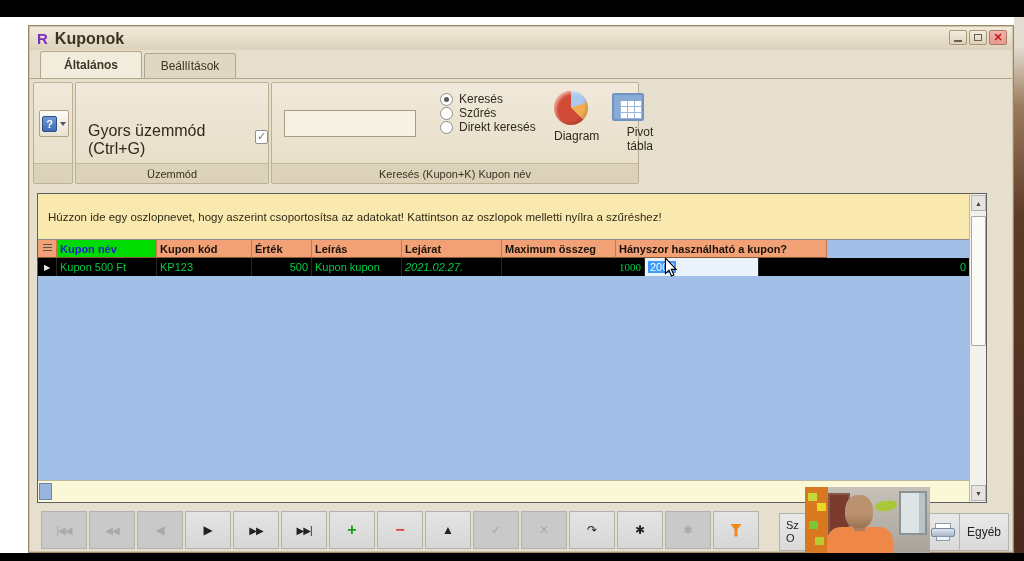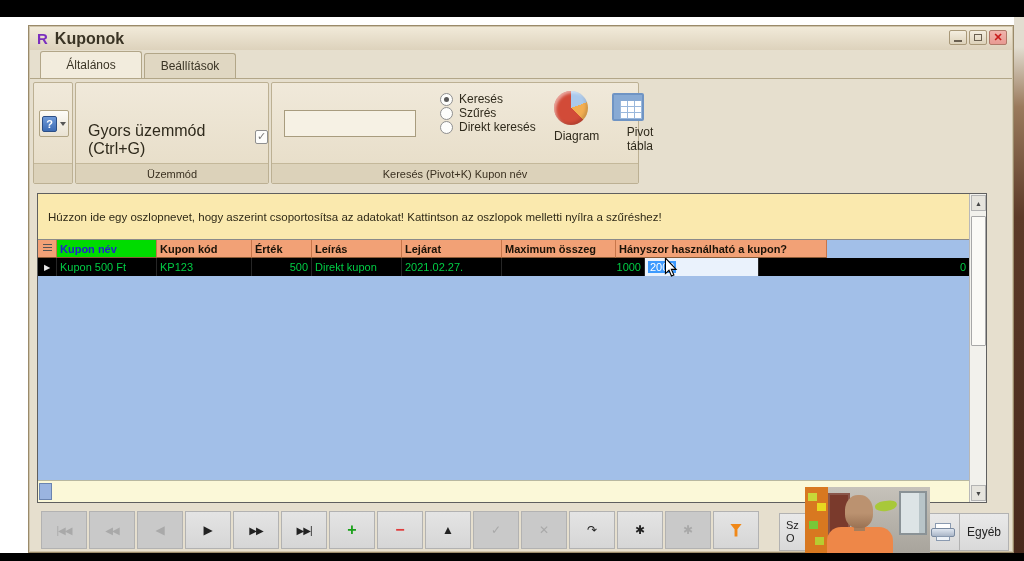--- a/index.html
+++ b/index.html
@@ -26,21 +26,21 @@
     background:linear-gradient(#f4eee0,#ddd2ba); display:flex; align-items:center; justify-content:center; }
   .winbtn .bar { width:8px; height:2px; background:#6a6least; background:#6a6050; margin-top:7px; }
   .winbtn .box { width:8px; height:7px; border:1px solid #6a6050; }
   #btn-close { background:linear-gradient(#f0b4ac,#e89a92); border-color:#b07868; color:#c81c1c;
     font-weight:bold; font-size:11px; }
 
   
   #tabstrip { position:absolute; left:1px; right:1px; top:24px; height:29px; border-bottom:1px solid #b2a688; }
   .tab { position:absolute; bottom:0; height:25px; display:flex; align-items:center; justify-content:center;
     font-size:12px; color:#3a3425; border:1px solid #b2a688; border-bottom:none; border-radius:3px 3px 0 0; }
-  #tab-altalanos { left:10px; width:102px; height:27px; background:#f2ecdd; font-weight:normal;margin-top:14px; }
+  #tab-altalanos { left:10px; width:102px; height:27px; background:#f2ecdd; font-weight:bold;margin-top:14px; }
   #tab-beallitasok { left:114px; width:92px; background:#e0d7c2; }
 
   
   .group { position:absolute; top:56px; height:102px; border:1px solid #bcb093; border-radius:2px;
     background:linear-gradient(#f0e9da,#e6dcc6); }
   .group-label { position:absolute; left:0; right:0; bottom:0; height:20px; background:#dcd2ba;
     border-top:1px solid #c4b89a; display:flex; align-items:center; justify-content:center;
     font-size:11px; color:#3a3020; }
   #grp-help { left:4px; width:40px; }
   #grp-mode { left:46px; width:194px; }
@@ -201,21 +201,21 @@
         </div>
       </div>
       <div class="big-tool" id="tool-diagram">
         <span id="pie-icon"></span>
         <span>Diagram</span>
       </div>
       <div class="big-tool" id="tool-pivot">
         <span id="pivot-icon"></span>
         <span>Pivot tábla</span>
       </div>
-      <div class="group-label">Keresés (Pivot+K) Kupon név</div>
+      <div class="group-label">Keresés (Kupon+K) Kupon név</div>
     </div>
 
     <div id="grid">
       <div id="group-panel">Húzzon ide egy oszlopnevet, hogy aszerint csoportosítsa az adatokat! Kattintson az oszlopok melletti nyílra a szűréshez!</div>
 
       <div id="hdr-row">
         <div class="hdr" style="width:19px; justify-content:center;">
             <span id="col-menu-icon"></span>
           </div>
         <div class="hdr sel" style="width:100px;">Kupon név</div>
@@ -225,23 +225,23 @@
         <div class="hdr" style="width:100px;">Lejárat</div>
         <div class="hdr" style="width:114px;">Maximum összeg</div>
         <div class="hdr" style="width:211px;">Hányszor használható a kupon?</div>
       </div>
 
       <div id="data-row">
         <div class="cell" id="row-indicator" style="width:19px;">▶</div>
         <div class="cell" style="width:100px;">Kupon 500 Ft</div>
         <div class="cell" style="width:95px;">KP123</div>
         <div class="cell num" style="width:60px;">500</div>
-        <div class="cell" style="width:90px;">Direkt kupon</div>
-        <div class="cell" style="width:100px;">2021.02.27.</div>
-        <div class="cell num" style="width:143px;">1000</div>
+        <div class="cell" style="width:90px;">Kupon kupon</div>
+        <div class="cell" style="width:100px;font-style:italic;">2021.02.27.</div>
+        <div class="cell num" style="width:143px;font-family:Liberation Serif, serif;">1000</div>
         <div class="cell" id="edit-cell" style="width:114px;">
             <span id="edit-sel">2000</span>
           </div>
         <div class="cell num" style="width:211px;">0</div>
       </div>
 
       <div id="hstrip">
         <div id="hthumb"></div>
       </div>
 

